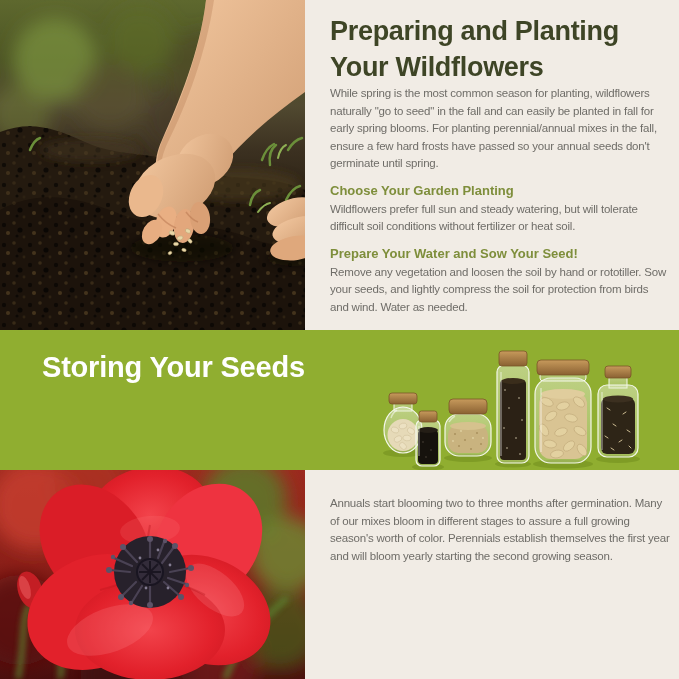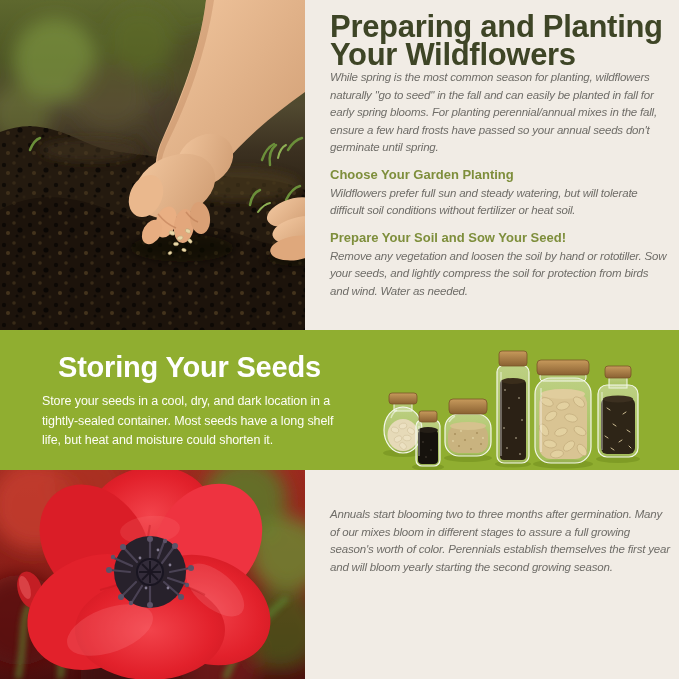--- a/index.html
+++ b/index.html
@@ -4,31 +4,31 @@
 <style>
   html,body{margin:0;padding:0;background:#d8d5cf;}
   .canvas{position:relative;width:679px;height:679px;background:#f1ece5;
           font-family:"Liberation Sans",sans-serif;overflow:hidden;}
   .photo{position:absolute;overflow:hidden;}
   .top-photo{left:0;top:0;width:305px;height:330px;}
   .bottom-photo{left:0;top:470px;width:305px;height:209px;}
   .band{position:absolute;left:0;top:330px;width:679px;height:140px;background:#90ae30;}
   .jars{position:absolute;left:383px;top:0;width:262px;height:140px;}
   .top-text{position:absolute;left:330px;top:13px;width:338px;}
-  .title{font-size:31px;line-height:28px;font-weight:bold;color:#3e4526;margin:0;
+  .title{font-size:27px;line-height:36px;font-weight:bold;color:#3e4526;margin:0;
          white-space:pre-line;letter-spacing:-0.3px;}
   .subhead{font-size:13px;font-weight:bold;color:#7e8e3b;margin:10px 0 3px;}
-  .bodytext{font-size:11.5px;line-height:17.5px;color:#6f6d68;letter-spacing:-0.2px;margin:0;font-style:italic;}
+  .bodytext{font-size:11.5px;line-height:17.5px;color:#6f6d68;letter-spacing:-0.2px;margin:0;}
   .band-text{position:absolute;left:42px;top:20px;width:308px;}
   .band-title{font-size:29px;line-height:34px;font-weight:bold;color:#ffffff;
-              margin:0 16px 8px;letter-spacing:-0.2px;}
+              margin:0 0 8px;letter-spacing:-0.2px;}
   .band-body{font-size:12.5px;line-height:19.5px;color:#fdfdf6;letter-spacing:-0.1px;margin:0;}
   .bottom-text{position:absolute;left:330px;top:482px;width:342px;}
   .bottom-text .title{font-size:26px;line-height:30px;}
-  .bottom-body{margin-top:24px;}
+  .bottom-body{margin-top:13px;}
   svg{display:block;}
 </style>
 </head>
 <body>
 
 <div class="canvas">
 
   <div class="photo top-photo">
     <svg width="305" height="330" viewBox="0 0 305 330">
       <defs>
@@ -126,29 +126,28 @@
     <h1 class="title">Preparing and Planting
 Your Wildflowers</h1>
     <div>
       <p class="bodytext">While spring is the most common season for planting, wildflowers naturally "go to seed" in the fall and can easily be planted in fall for early spring blooms. For planting perennial/annual mixes in the fall, ensure a few hard frosts have passed so your annual seeds don't germinate until spring.</p>
     </div>
     <div>
       <div class="subhead">Choose Your Garden Planting</div>
       <p class="bodytext">Wildflowers prefer full sun and steady watering, but will tolerate difficult soil conditions without fertilizer or heat soil.</p>
     </div>
     <div>
-      <div class="subhead">Prepare Your Soil and Sow Your Seed!</div>
+      <div class="subhead">Prepare Your Water and Sow Your Seed!</div>
       <p class="bodytext">Remove any vegetation and loosen the soil by hand or rototiller. Sow your seeds, and lightly compress the soil for protection from birds and wind. Water as needed.</p>
     </div>
   </div>
 
   <div class="band">
     <div class="band-text">
       <h2 class="band-title">Storing Your Seeds</h2>
-      <p class="band-body">Store your seeds in a cool, dry, and dark location in a tightly-sealed container. Most seeds have a long shelf life, but heat and moisture could shorten it.</p>
     </div>
     <div class="jars">
       <svg width="262" height="140" viewBox="0 0 262 140">
         <defs>
           <linearGradient id="gCork" x1="0" y1="0" x2="0" y2="1">
             <stop offset="0" stop-color="#c79a5c"></stop>
               <stop offset="1" stop-color="#8a6132"></stop>
           </linearGradient>
           <linearGradient id="gGlass" x1="0" y1="0" x2="0" y2="1">
             <stop offset="0" stop-color="#eaf2d6" stop-opacity="0.5"></stop>

